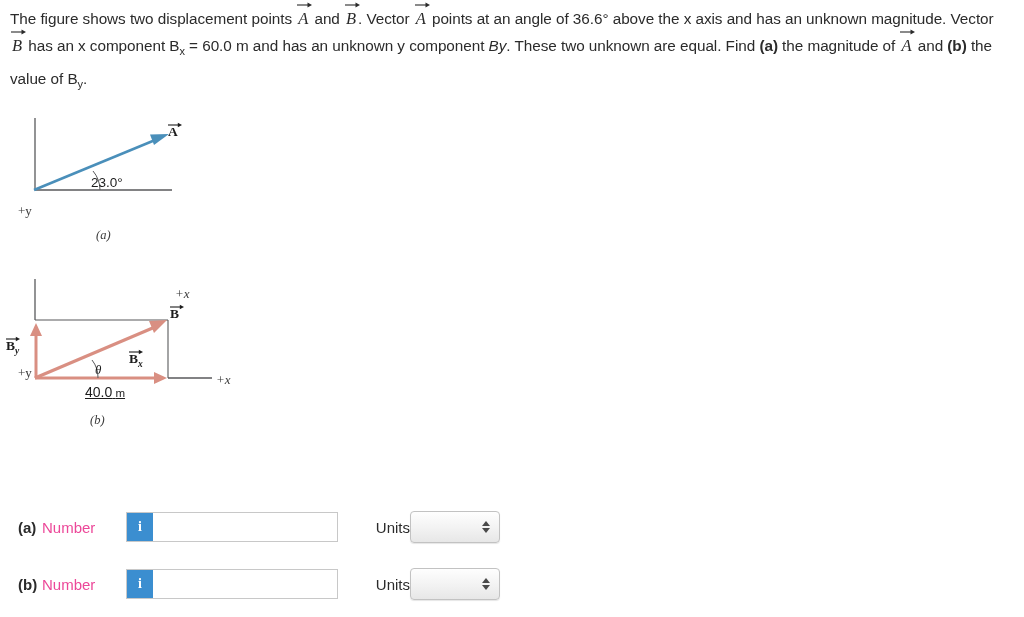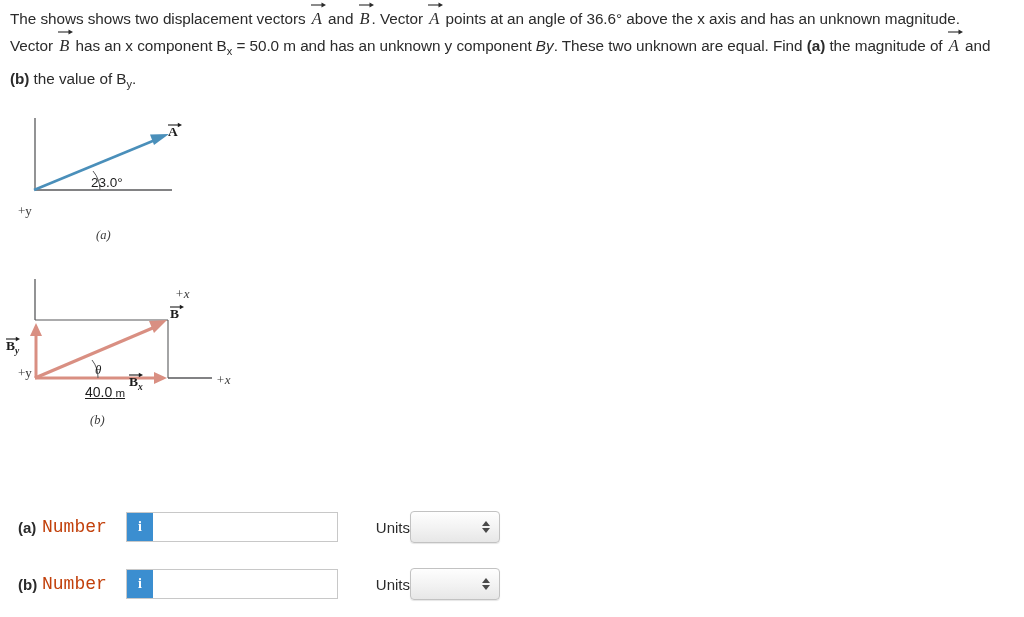--- a/index.html
+++ b/index.html
@@ -109,23 +109,22 @@
   .ans-letter {
     width: 42px;
     font-size: 15px;
     font-weight: bold;
     color: #2b2b2b;
     padding-left: 18px;
     box-sizing: border-box;
   }
   .ans-number-label {
     width: 84px;
-    font-size: 18px;
-    color: #c2410c;
-    font-family: Liberation Mono, monospace;
+    font-size: 15px;
+    color: #ec4899;
   }
   .input-wrap {
     display: flex;
     align-items: stretch;
     width: 212px;
     height: 30px;
     border: 1px solid #c8c8c8;
     background: #fff;
     box-sizing: border-box;
   }
@@ -191,41 +190,41 @@
     border-left: 4.5px solid transparent;
     border-right: 4.5px solid transparent;
   }
   .spinner i.up   { border-bottom: 5px solid #4a4a4a; }
   .spinner i.down { border-top: 5px solid #4a4a4a; }
 </style>
 </head>
 <body>
 
 <div id="problem-statement">
-  <span>The shows shows two displacement  vectors </span><span class="vecsym"><span class="arw">
+  <span>The figure shows two displacement  points </span><span class="vecsym"><span class="arw">
         <svg width="15" height="8" viewBox="0 0 15 8">
           <line x1="0" y1="5" x2="13" y2="5" stroke="#2b2b2b" stroke-width="1.1"></line>
           <polygon points="15,5 10.5,2.6 10.5,7.4" fill="#2b2b2b"></polygon>
         </svg>
       </span><span>A</span></span><span> and </span><span class="vecsym"><span class="arw">
         <svg width="15" height="8" viewBox="0 0 15 8">
           <line x1="0" y1="5" x2="13" y2="5" stroke="#2b2b2b" stroke-width="1.1"></line>
           <polygon points="15,5 10.5,2.6 10.5,7.4" fill="#2b2b2b"></polygon>
         </svg>
       </span><span>B</span></span><span>. Vector </span><span class="vecsym"><span class="arw">
         <svg width="15" height="8" viewBox="0 0 15 8">
           <line x1="0" y1="5" x2="13" y2="5" stroke="#2b2b2b" stroke-width="1.1"></line>
           <polygon points="15,5 10.5,2.6 10.5,7.4" fill="#2b2b2b"></polygon>
         </svg>
       </span><span>A</span></span><span>  points at an angle of 36.6° above the x axis and has an unknown magnitude. Vector </span><span class="vecsym"><span class="arw">
         <svg width="15" height="8" viewBox="0 0 15 8">
           <line x1="0" y1="5" x2="13" y2="5" stroke="#2b2b2b" stroke-width="1.1"></line>
           <polygon points="15,5 10.5,2.6 10.5,7.4" fill="#2b2b2b"></polygon>
         </svg>
-      </span><span>B</span></span><span>  has an x component B</span><sub class="sm">x</sub><span> = 50.0 m and has an unknown y component </span><span class="ital">By</span><span>. These two unknown are equal. Find </span><span class="bld">(a)</span><span> the magnitude of </span><span class="vecsym"><span class="arw">
+      </span><span>B</span></span><span>  has an x component B</span><sub class="sm">x</sub><span> = 60.0 m and has an unknown y component </span><span class="ital">By</span><span>. These two unknown are equal. Find </span><span class="bld">(a)</span><span> the magnitude of </span><span class="vecsym"><span class="arw">
         <svg width="15" height="8" viewBox="0 0 15 8">
           <line x1="0" y1="5" x2="13" y2="5" stroke="#2b2b2b" stroke-width="1.1"></line>
           <polygon points="15,5 10.5,2.6 10.5,7.4" fill="#2b2b2b"></polygon>
         </svg>
       </span><span>A</span></span><span>  and </span><span class="bld">(b)</span><span> the value of B</span><sub class="sm">y</sub><span>.</span>
 </div>
 
 <div id="figure-area">
 
   <svg width="230" height="130" style="position:absolute;left:0;top:0;">
@@ -291,21 +290,21 @@
   <div class="vec-name" style="left:6px; top:238px; width:18px;">
     <span class="arw2">
       <svg width="14" height="7" viewBox="0 0 14 7">
           <line x1="0" y1="4" x2="12" y2="4" stroke="#1c1c1c" stroke-width="1.1"></line>
           <polygon points="14,4 9.8,1.8 9.8,6.2" fill="#1c1c1c"></polygon>
         </svg>
     </span>
     <span>B</span><sub style="font-size:0.7em;font-style:italic;">y</sub>
   </div>
 
-  <div class="vec-name" style="left:129px; top:274px; width:18px;">
+  <div class="vec-name" style="left:129px; top:251px; width:18px;">
     <span class="arw2">
       <svg width="14" height="7" viewBox="0 0 14 7">
           <line x1="0" y1="4" x2="12" y2="4" stroke="#1c1c1c" stroke-width="1.1"></line>
           <polygon points="14,4 9.8,1.8 9.8,6.2" fill="#1c1c1c"></polygon>
         </svg>
     </span>
     <span>B</span><sub style="font-size:0.7em;font-style:italic;">x</sub>
   </div>
 
   <div class="fig-text" style="left:95px; top:262px; font-family:'Liberation Serif',serif; font-style:italic; font-size:13px;">θ</div>

